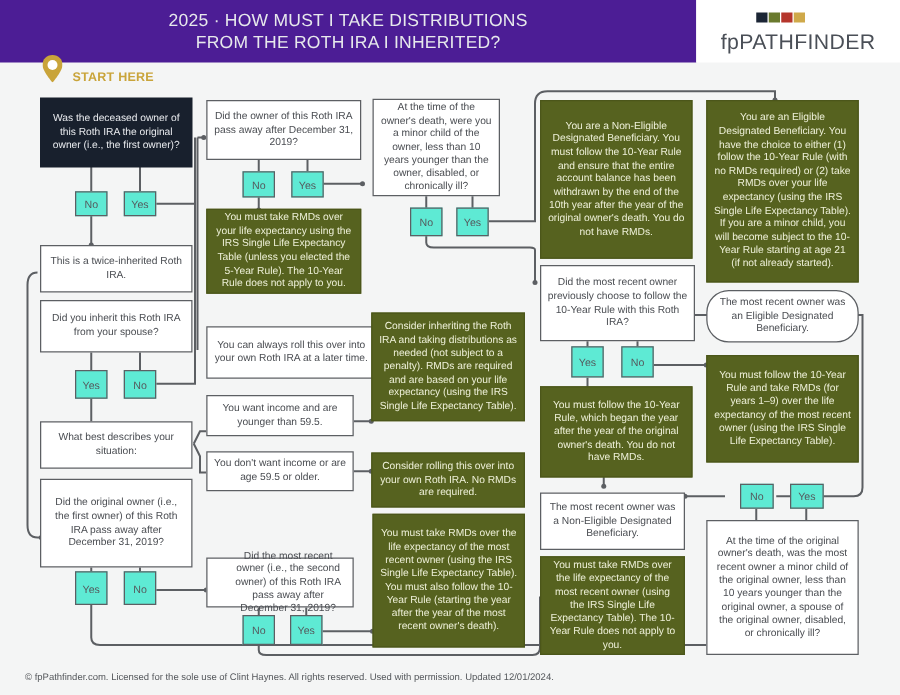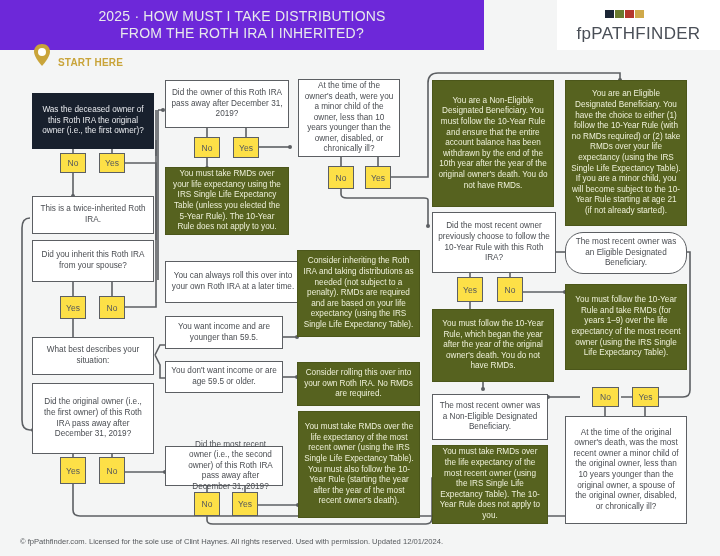--- a/index.html
+++ b/index.html
@@ -1,30 +1,30 @@
 <!DOCTYPE html>
 <html><head>
 <meta charset="utf-8">
 <style>
   * { box-sizing: border-box; margin: 0; padding: 0; }
   html, body { width: 720px; height: 556px; overflow: hidden; background: #ffffff; }
   body { font-family: "Liberation Sans", sans-serif; position: relative; }
   .page { position: absolute; left: 0; top: 0; width: 720px; height: 556px; background: #f4f5f5; }
-  .header { position: absolute; left: 0; top: 0; width: 484px; height: 50px; background: #6d28d9; color: #e7e9ec; text-align: center; font-size: 14px; line-height: 17px; padding-top: 8px; letter-spacing: 0.2px; }
+  .header { position: absolute; left: 0; top: 0; width: 557px; height: 50px; background: #4c1d95; color: #e7e9ec; text-align: center; font-size: 14px; line-height: 17px; padding-top: 8px; letter-spacing: 0.2px; }
   .brand { position: absolute; left: 557px; top: 0; width: 163px; height: 50px; background: #ffffff; text-align: center; }
   .brand-squares { position: absolute; left: 48px; top: 10px; display: flex; gap: 1px; }
   .brand-squares span { width: 9px; height: 8px; display: block; }
   .brand-name { position: absolute; left: 0; width: 163px; top: 24px; font-size: 17px; color: #4a4f57; letter-spacing: 0.3px; }
   .pin { position: absolute; left: 34px; top: 44px; width: 16px; height: 22px; }
   .start { position: absolute; left: 58px; top: 57px; font-size: 10px; font-weight: bold; color: #c9a43a; letter-spacing: 0.2px; }
   .box { position: absolute; display: flex; align-items: center; justify-content: center; text-align: center; font-size: 8.2px; line-height: 10.6px; padding: 3px 5px; }
   .q { background: #ffffff; border: 1.5px solid #5c5f63; color: #4a4d52; }
   .g { background: #56621f; color: #eef0d8; border: 1px solid #4b561a; }
-  .d { background: #18202d; color: #e8eaee; margin-top: 15px; }
-  .yn { position: absolute; background: #fde047; border: 1.5px solid #5c5f63; color: #55585c; font-size: 8.5px; display: flex; align-items: center; justify-content: center; }
+  .d { background: #18202d; color: #e8eaee; }
+  .yn { position: absolute; background: #5eead4; border: 1.5px solid #5c5f63; color: #55585c; font-size: 8.5px; display: flex; align-items: center; justify-content: center; }
   svg.lines { position: absolute; left: 0; top: 0; width: 720px; height: 556px; pointer-events: none; }
   .footer { position: absolute; left: 20px; top: 537px; font-size: 7.6px; color: #55585c; white-space: nowrap; }
 </style>
 </head>
 <body>
 
 <div class="page">
 
   <div class="header">
     <div>2025 · HOW MUST I TAKE DISTRIBUTIONS</div>

